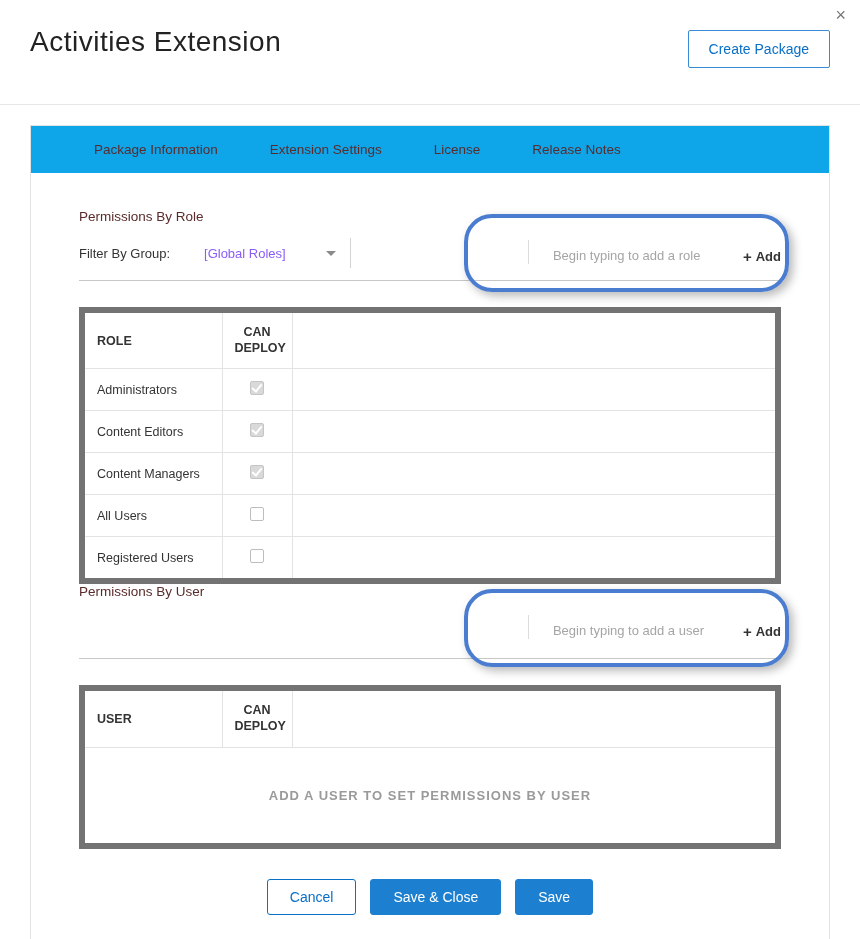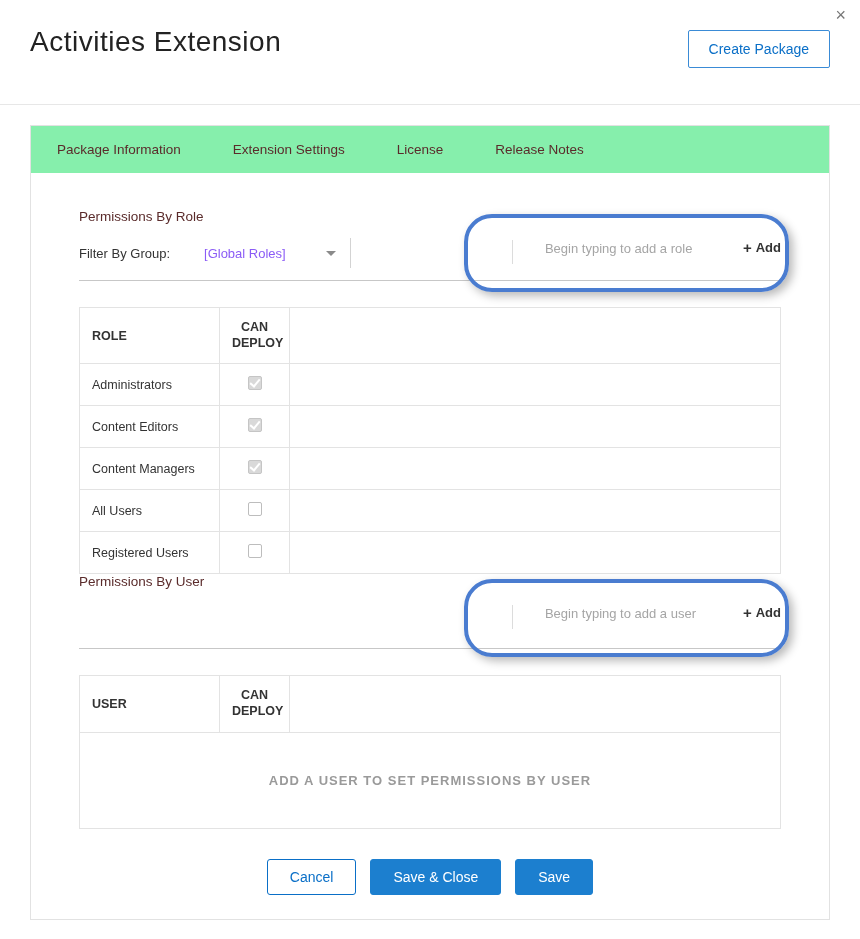--- a/index.html
+++ b/index.html
@@ -8,21 +8,21 @@
 
   .topbar { position:relative; padding:26px 30px 46px 30px; }
   .page-title { font-size:28px; font-weight:300; color:#222; letter-spacing:0.5px; }
   .create-btn { position:absolute; right:30px; top:30px; border:1px solid #3a8bd6; color:#0a6fc7; background:#fff; padding:10px 20px; font-size:14px; cursor:pointer; border-radius:2px; }
   .close-x { position:absolute; right:14px; top:6px; font-size:18px; color:#777; cursor:pointer; line-height:1; }
 
   .hr-top { border:0; border-top:1px solid #e7e7e7; margin:0; }
 
   .panel { margin:20px 30px; border:1px solid #e2e2e2; }
 
-  .tabs { display:flex; background:#86efac; }
+  .tabs { display:flex; background:#0ea5e9;padding-left:37px; }
   .tab { padding:16px 26px; font-size:13.5px; color:#5a2b2b; cursor:pointer; }
   .tab.active { background:#fff; }
 
   .content { background:#fff; padding:36px 48px 24px 48px; }
 
   .section-title { font-size:13.5px; color:#5a2b2b; margin-bottom:14px; }
 
   .role-filter-row { position:relative; display:flex; align-items:center; border-bottom:1px solid #c7c7c7; padding-bottom:12px; margin-bottom:26px; }
   .filter-label { font-size:13px; color:#333; margin-right:34px; }
   .dropdown { display:flex; align-items:center; gap:40px; font-size:13px; color:#8b5cf6; cursor:pointer; }
@@ -30,28 +30,28 @@
   .vsep { width:1px; height:30px; background:#d3d3d3; margin-left:14px; }
 
   .highlight-box {
     position:absolute; right:-8px; top:-24px;
     width:325px; height:78px;
     border:4px solid #4a7cd0; 
     border-radius:28px;
     box-shadow: 4px 4px 10px rgba(0,0,0,0.28);
     pointer-events:none;
   }
-  .add-input-wrap { position:absolute; right:0; top:2px; display:flex; align-items:flex-start; gap:30px; }
+  .add-input-wrap { position:absolute; right:0; top:2px; display:flex; align-items:flex-end; gap:22px; }
   .add-input-border { width:1px; height:24px; background:#dcdcdc; }
   .add-input { border:none; outline:none; font-size:13px; color:#999; width:170px; }
   .add-input::placeholder { color:#a5a5a5; }
   .add-action { display:flex; align-items:center; gap:4px; font-size:13px; color:#333; cursor:pointer; font-weight:600; }
   .plus-icon { font-size:15px; color:#333; line-height:1; }
 
-  table.grid { width:100%; border-collapse:collapse; border:1px solid #737373; table-layout:fixed; }
+  table.grid { width:100%; border-collapse:collapse; border:6px solid #737373; table-layout:fixed; }
   table.grid th, table.grid td { border:1px solid #e3e3e3; padding:12px 12px; font-size:12.5px; color:#333; text-align:left; vertical-align:middle; }
   table.grid th { font-weight:bold; text-align:left; }
   .col-role { width:140px; }
   .col-deploy { width:70px; text-align:center !important; font-weight:bold; line-height:1.25; }
   .cb-cell { text-align:center !important; }
 
   .cb { display:inline-block; width:14px; height:14px; border:1px solid #bdbdbd; background:#fff; position:relative; border-radius:2px; }
   .cb.locked { background:#d9d9d9; border-color:#c5c5c5; }
   .cb.locked::after {
     content:''; position:absolute; left:3px; top:0px; width:4px; height:8px;

